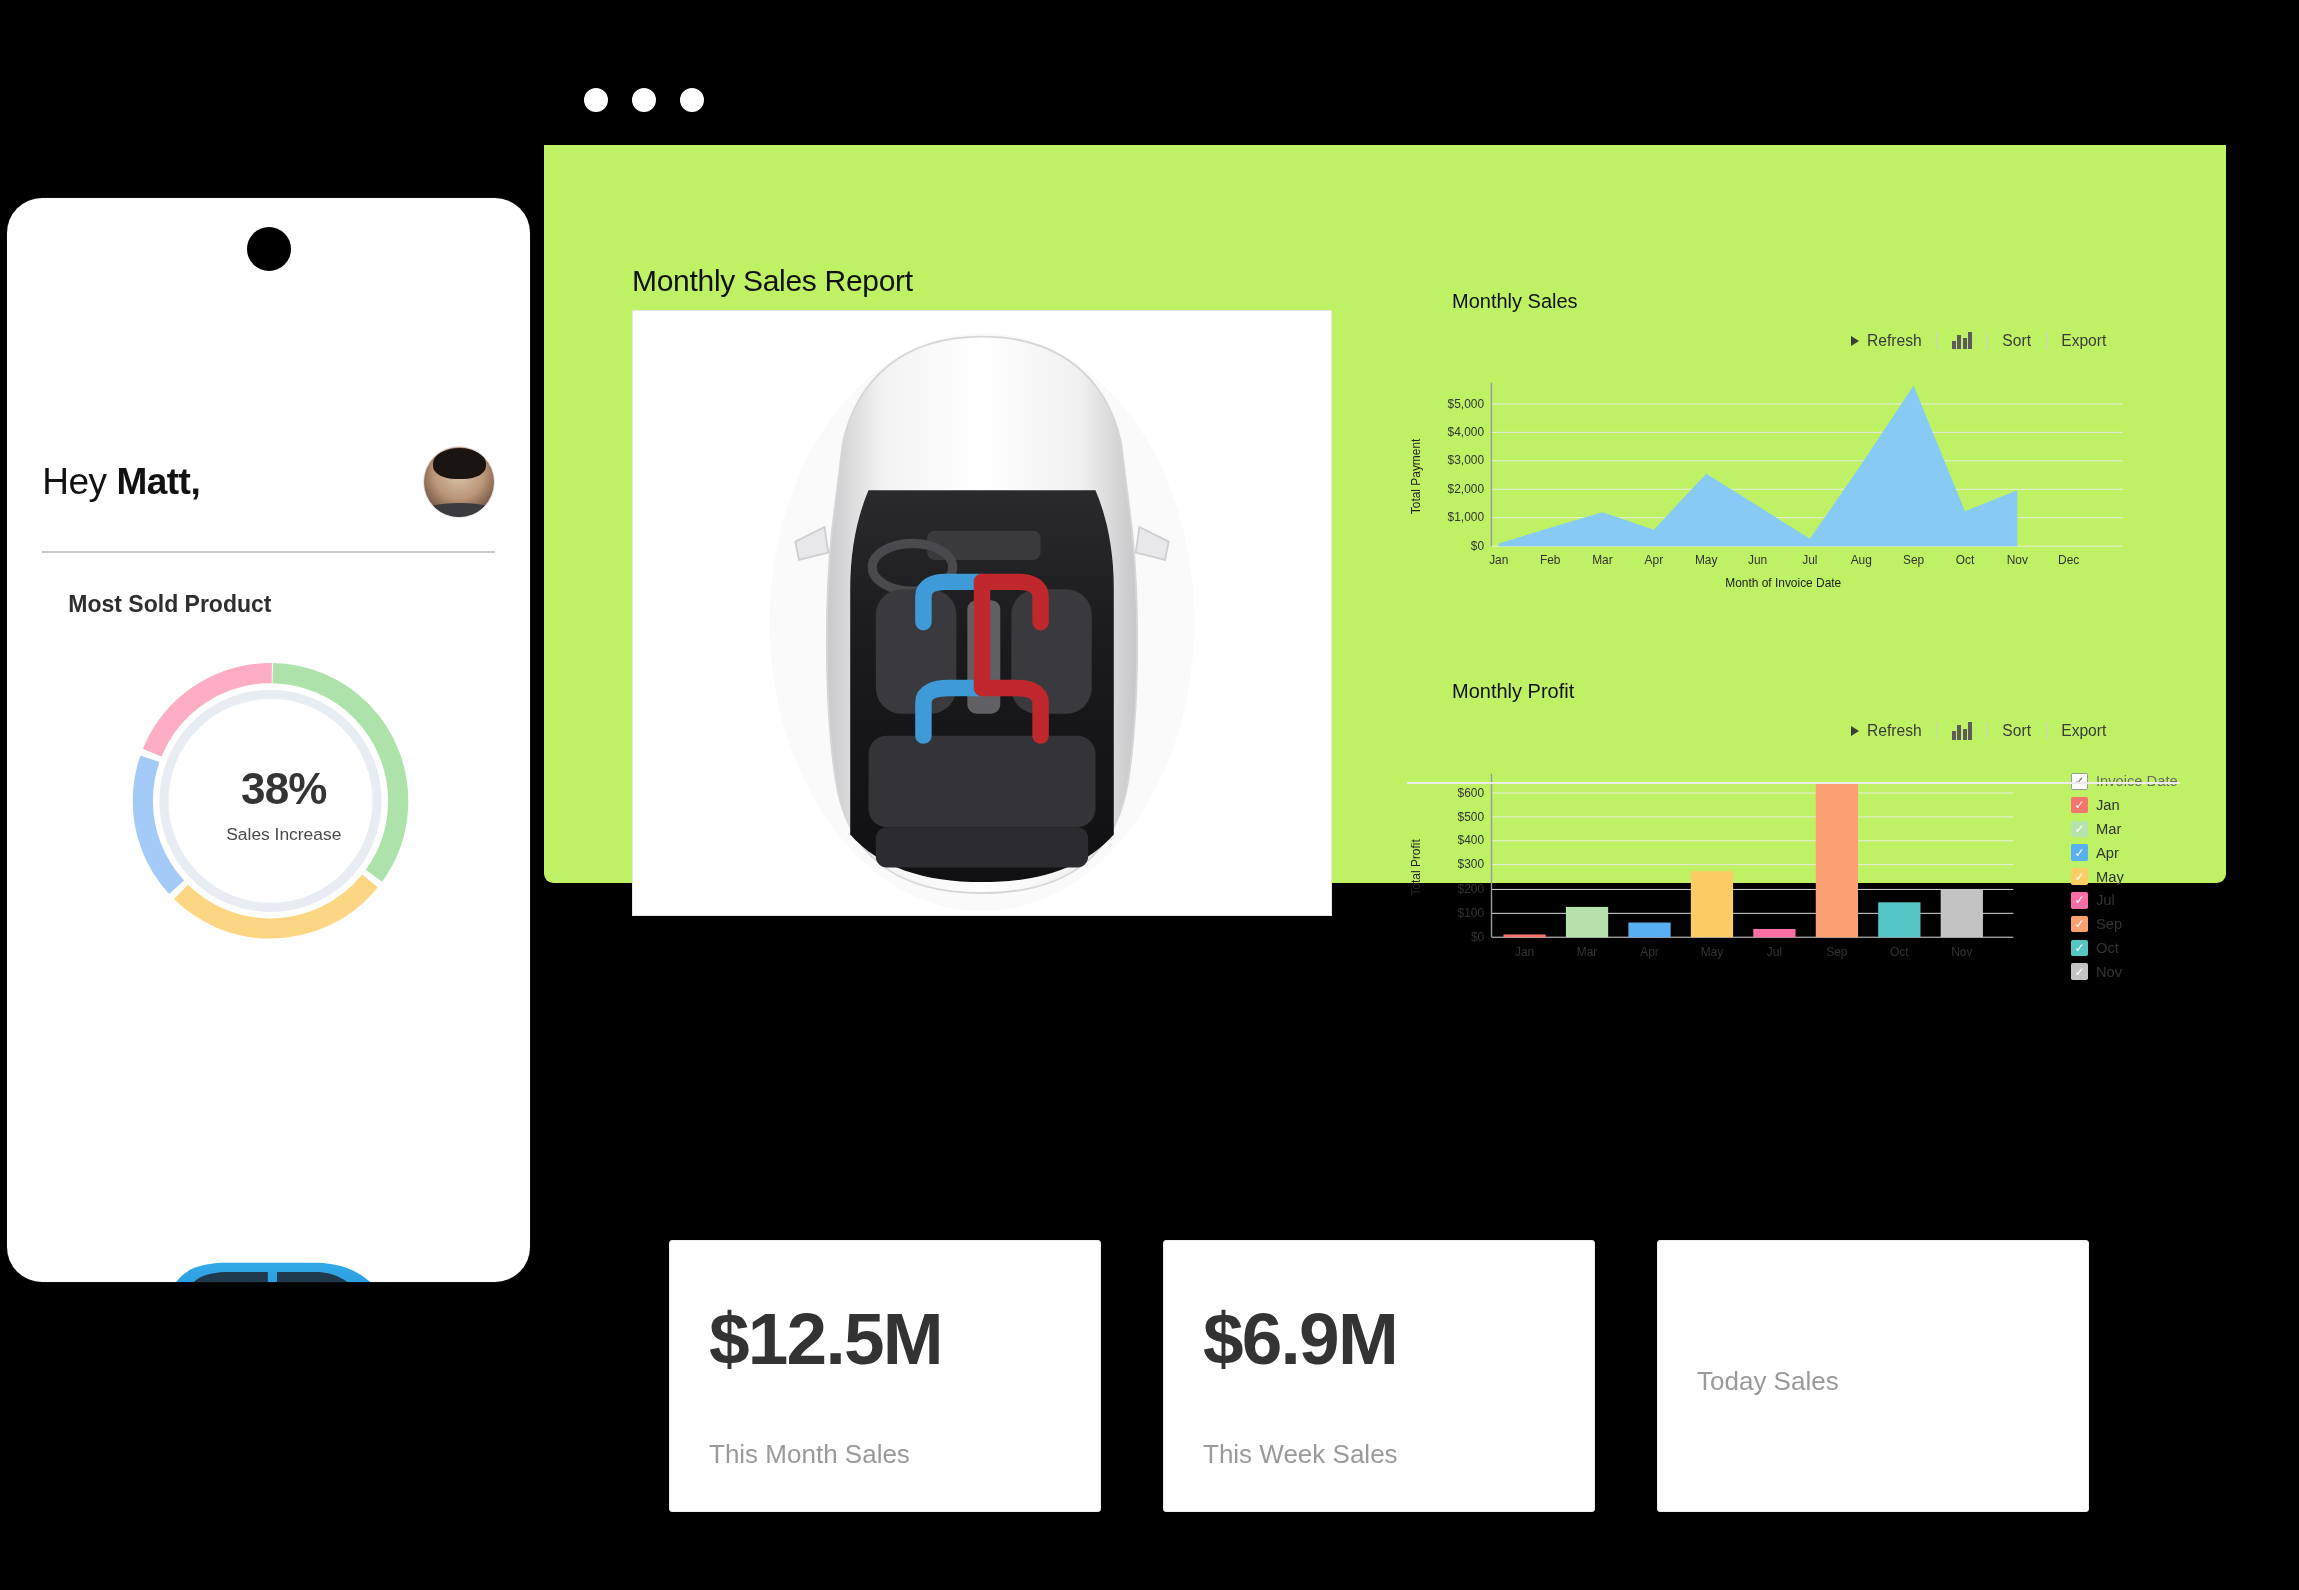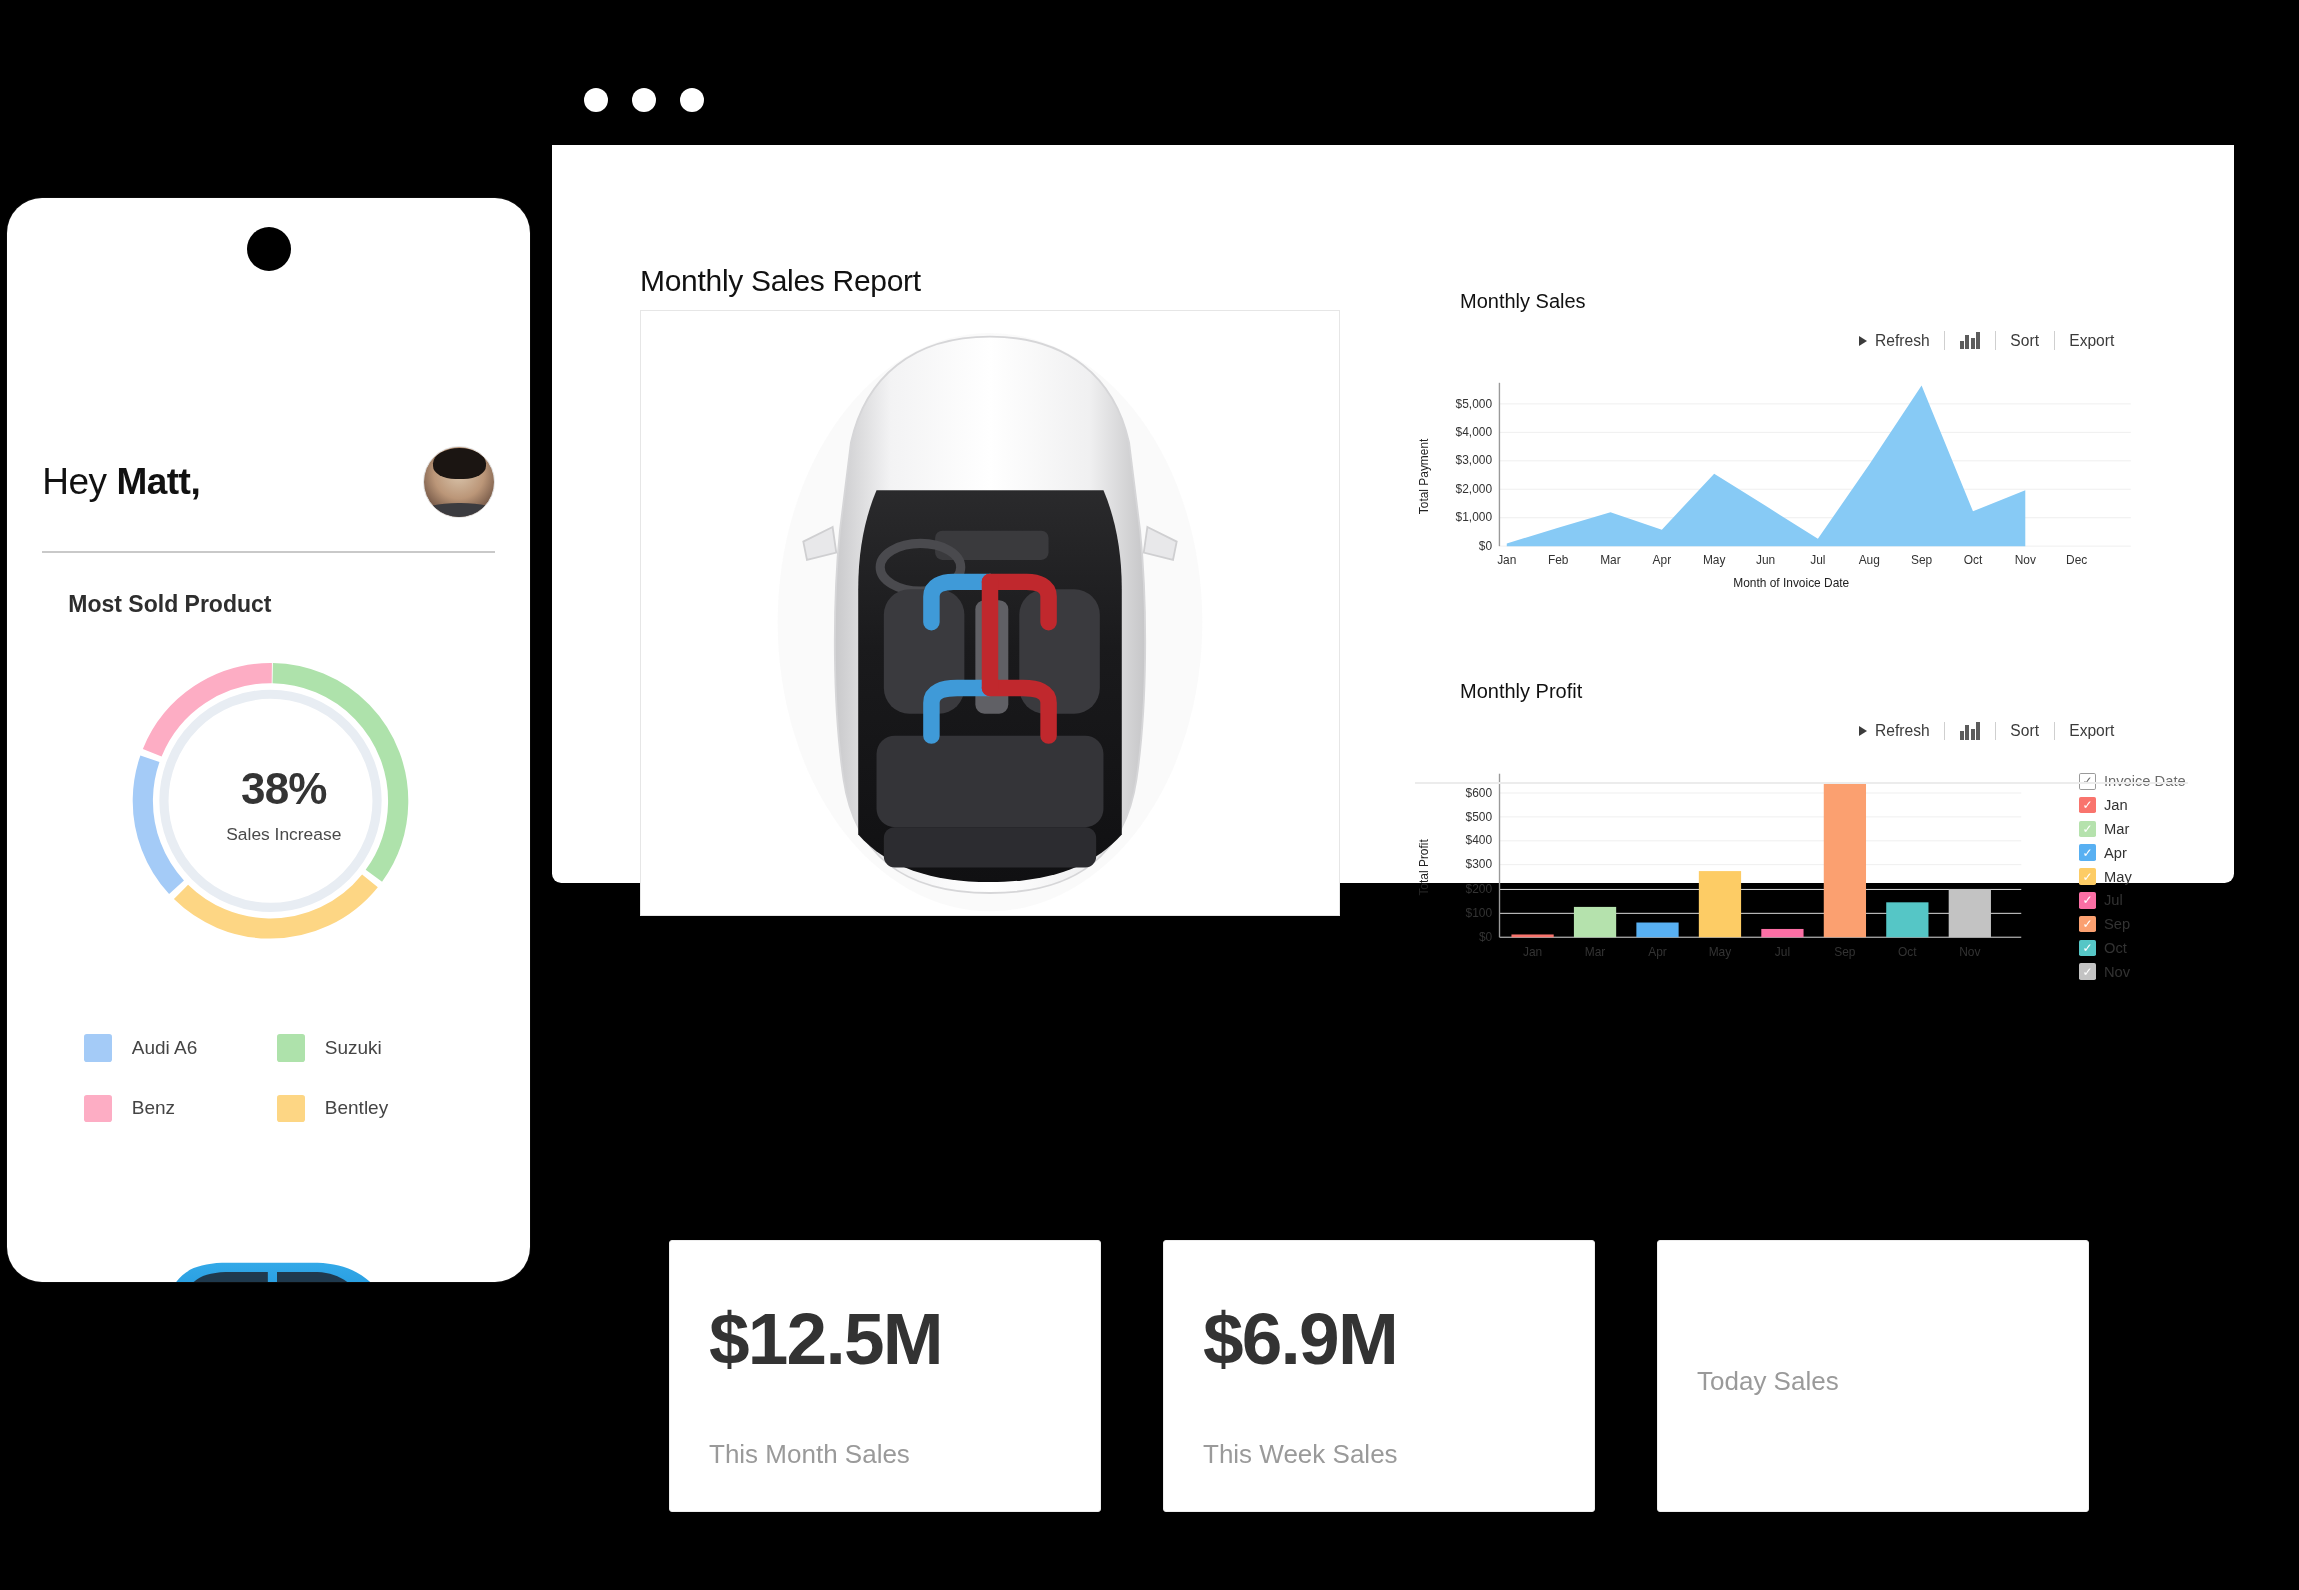--- a/index.html
+++ b/index.html
@@ -79,22 +79,22 @@
     position:absolute; left:540px; top:55px;
     width:1682px; height:1124px;
   }
   #titlebar {
     position:absolute; left:0; top:0; width:100%; height:90px;
     background:#000; border-radius:16.5px 16.5px 0 0;
     display:flex; align-items:center; padding-left:44px; gap:24px;
   }
   .dot { width:24px; height:24px; border-radius:50%; background:#fff; }
   #winbody {
-    position:absolute; left:12px; top:90px; width:100%; height:738px;
-    background:#ffffff; border-radius:0 0 9.2px 9.2px;
+    position:absolute; left:4px; top:90px; width:100%; height:738px;
+    background:#bef264; border-radius:0 0 9.2px 9.2px;
   }
   #report-title {
     position:absolute; left:88px; top:119px;
     font-size:30px; color:#111; font-weight:400; letter-spacing:-0.3px;
   }
 
   
   #carpanel {
     position:absolute; left:88px; top:165px;
     width:700px; height:606px;
@@ -182,38 +182,20 @@
 
           <circle r="139" fill="none" stroke="#fdadc4" stroke-width="22" stroke-dasharray="166 707" stroke-dashoffset="-706" transform="rotate(-89)"></circle>
         </g>
       </svg>
       <div id="donut-center">
         <div id="donut-pct">38%</div>
         <div id="donut-sub">Sales Increase</div>
       </div>
     </div>
 
-    <div id="phone-legend">
-      <div class="lg-item">
-        <span class="lg-sw" style="background:#a4cbf7"></span>
-        <span class="lg-lb">Audi A6</span>
-      </div>
-      <div class="lg-item">
-        <span class="lg-sw" style="background:#aee2ab"></span>
-        <span class="lg-lb">Suzuki</span>
-      </div>
-      <div class="lg-item">
-        <span class="lg-sw" style="background:#fdadc4"></span>
-        <span class="lg-lb">Benz</span>
-      </div>
-      <div class="lg-item">
-        <span class="lg-sw" style="background:#fdd684"></span>
-        <span class="lg-lb">Bentley</span>
-      </div>
-    </div>
 
     <svg id="bluecar" viewBox="0 0 400 200">
       <defs>
         <linearGradient id="bg1" x1="0" y1="0" x2="0" y2="1">
           <stop offset="0%" stop-color="#33a9e8"></stop>
             <stop offset="55%" stop-color="#1a8ed6"></stop>
           <stop offset="100%" stop-color="#0e6fae"></stop>
         </linearGradient>
       </defs>
       <path d="M16,142 C14,118 26,108 52,102 L96,62 C106,48 122,42 146,41 L250,41

